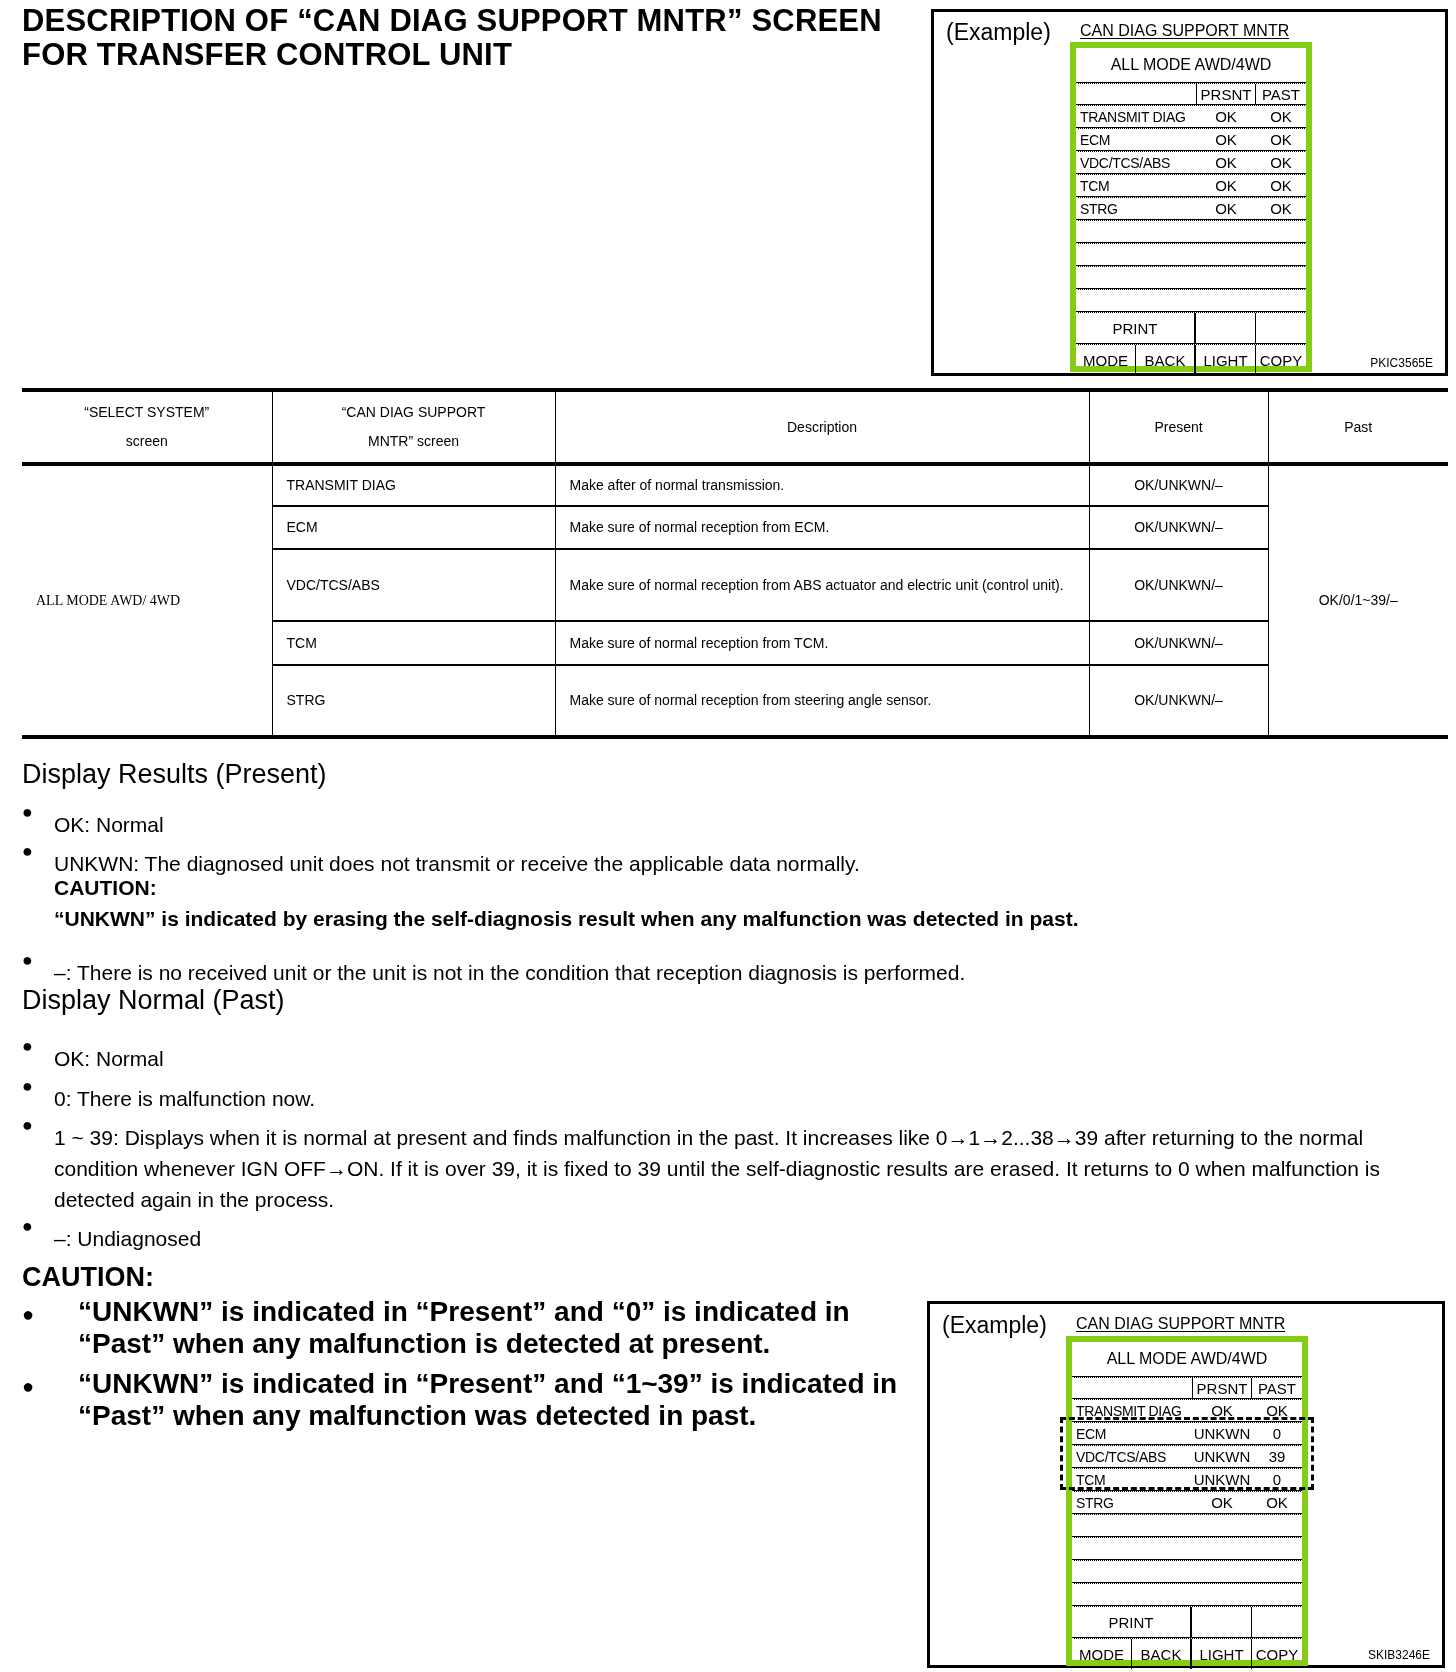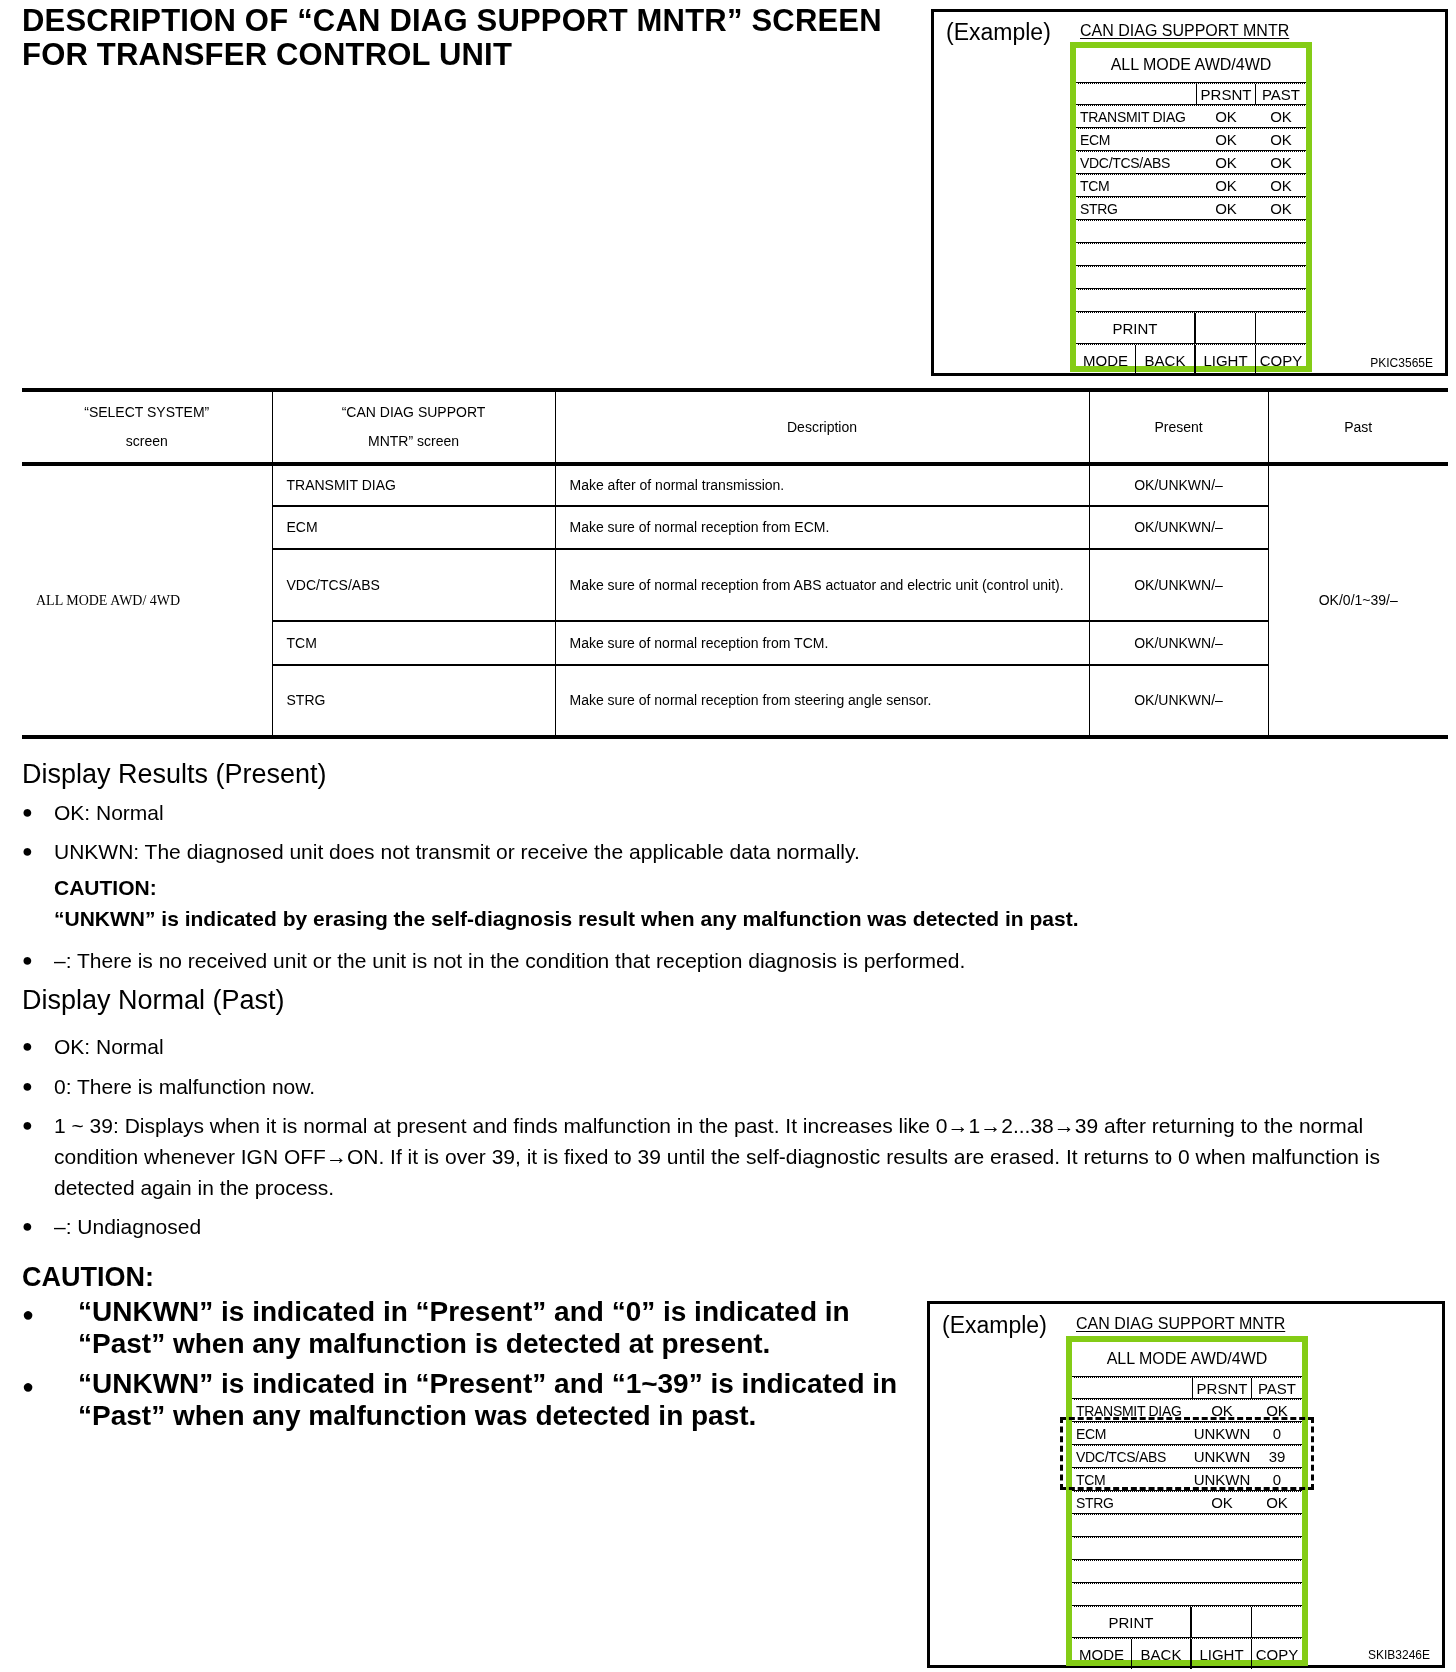--- a/index.html
+++ b/index.html
@@ -36,21 +36,21 @@
   .tbl th { font-weight:normal; text-align:center; height:70px; line-height:29px; }
   .tbl tbody tr { border-top:2px solid #000; }
   .tbl tbody tr:last-child { border-bottom:4px solid #000; }
   .tbl td { line-height:29px; }
   .tbl .center { text-align:center; }
 
   
   .h2 { font-size:27px; }
   .bul { font-size:21px; line-height:31px; }
   .bul .dot { position:absolute; left:0; top:0; font-size:18px; }
-  .bul .txt { position:absolute; left:32px; right:0; top:0; }
+  .bul .txt { position:absolute; left:32px; right:0; top:12px; }
   .caution-h { font-size:21px; font-weight:bold; }
   .caution-t { font-size:21px; font-weight:bold; }
   .big-caution-h { font-size:27px; font-weight:bold; }
   .big-bul { font-size:28px; font-weight:bold; line-height:32px; }
   .big-bul .dot { position:absolute; left:0; top:2px; font-size:20px; }
   .big-bul .txt { position:absolute; left:56px; right:0; top:0; }
 </style>
 </head>
 <body>
 

